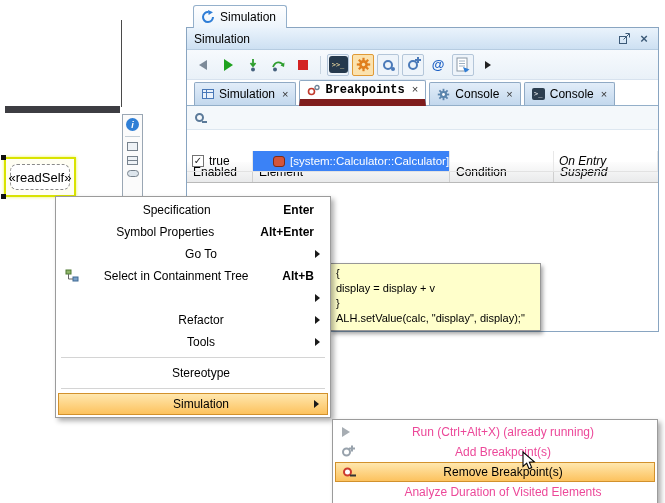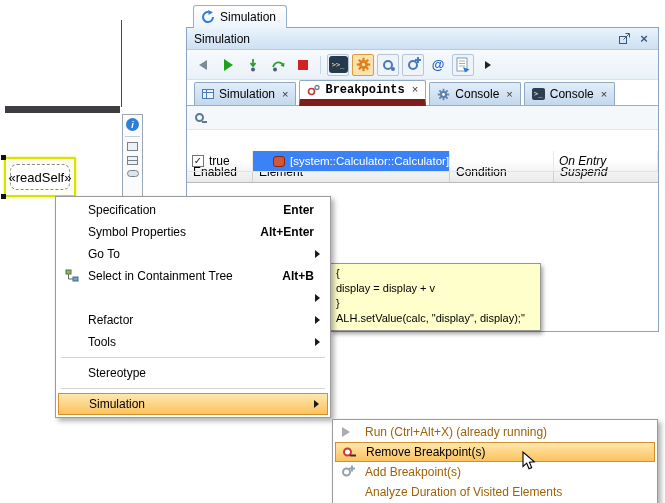--- a/index.html
+++ b/index.html
@@ -78,31 +78,31 @@
       font-size:10px;line-height:1;color:#1a1a1a;margin-right:5px;}
   .elem-ic{width:12px;height:11px;background:#d4553a;border:1px solid #7e2a16;border-radius:3px;margin-right:5px;flex:none;}
 
   
   .code-tip{position:absolute;left:330px;top:263px;width:211px;height:68px;background:#ffffcb;border:1px solid #979797;
             box-shadow:2px 3px 4px rgba(0,0,0,.35);font-size:11px;line-height:15px;padding:2px 5px;z-index:4;}
 
   
   .menu{position:absolute;background:#fff;border:1px solid #9b9b9b;box-shadow:3px 3px 5px rgba(0,0,0,.32);padding:2px;z-index:5;}
   .ctx{left:55px;top:196px;width:276px;}
-  .menu-item{position:relative;height:22px;display:flex;align-items:center;padding:0 14px 0 30px;white-space:nowrap;}
+  .menu-item{position:relative;height:22px;display:flex;align-items:center;padding:0 14px 0 30px;white-space:nowrap;text-align:center;}
   .menu-item .label{flex:1;}
   .menu-item .shortcut{margin-left:18px;font-weight:bold;}
   .menu-sep{height:1px;background:#d4d4d4;margin:4px 3px;}
   .menu-item.hl{background:linear-gradient(#ffe7ae,#fcc25e);border:1px solid #d2912c;}
   .sub-arrow{position:absolute;right:8px;top:50%;margin-top:-4px;width:0;height:0;
              border-left:5px solid #1a1a1a;border-top:4px solid transparent;border-bottom:4px solid transparent;}
   .mi-gutter{position:absolute;left:7px;top:50%;transform:translateY(-50%);display:flex;align-items:center;}
   .submenu{left:332px;top:419px;width:326px;z-index:6;}
   .submenu .menu-item{height:20px;}
-  .disabled{color:#a16207;}
+  .disabled{color:#ec4899;}
   .tri-run{width:0;height:0;border-left:8px solid #a7adb3;border-top:5px solid transparent;border-bottom:5px solid transparent;}
   .bp-add{position:relative;width:9px;height:9px;border:2px solid #98a2ac;border-radius:50%;}
   .bp-add::before{content:'';position:absolute;right:-6px;top:-2px;width:6px;height:2px;background:#98a2ac;}
   .bp-add::after{content:'';position:absolute;right:-4px;top:-4px;width:2px;height:6px;background:#98a2ac;}
   .bp-rem{position:relative;width:9px;height:9px;border:2px solid #cb3a2e;border-radius:50%;background:#fff;}
   .bp-rem::after{content:'';position:absolute;right:-6px;bottom:-2px;width:6px;height:2px;background:#333;}
 
   .cursor{position:absolute;left:522px;top:451px;z-index:9;}
 </style>
 </head>
@@ -327,33 +327,33 @@
     </div>
   </div>
 
   <div class="menu submenu">
     <div class="menu-item disabled">
       <span class="mi-gutter">
           <span class="tri-run"></span>
         </span>
       <span class="label">Run (Ctrl+Alt+X) (already running)</span>
     </div>
+    <div class="menu-item disabled">
+      <span class="mi-gutter">
+          <span class="bp-add"></span>
+        </span>
+      <span class="label">Add Breakpoint(s)</span>
+    </div>
     <div class="menu-item hl">
       <span class="mi-gutter">
           <span class="bp-rem"></span>
         </span>
       <span class="label">Remove Breakpoint(s)</span>
     </div>
     <div class="menu-item disabled">
-      <span class="mi-gutter">
-          <span class="bp-add"></span>
-        </span>
-      <span class="label">Add Breakpoint(s)</span>
-    </div>
-    <div class="menu-item disabled">
       <span class="label">Analyze Duration of Visited Elements</span>
     </div>
   </div>
 
   <svg class="cursor" width="14" height="20" viewBox="0 0 14 20">
     <path d="M1 1 L1 15.5 L4.7 12.2 L7 17.8 L9.7 16.6 L7.4 11.2 L12.3 10.8 Z" fill="#fff" stroke="#000" stroke-width="1.1"></path>
   </svg>
 
 </div>
 

